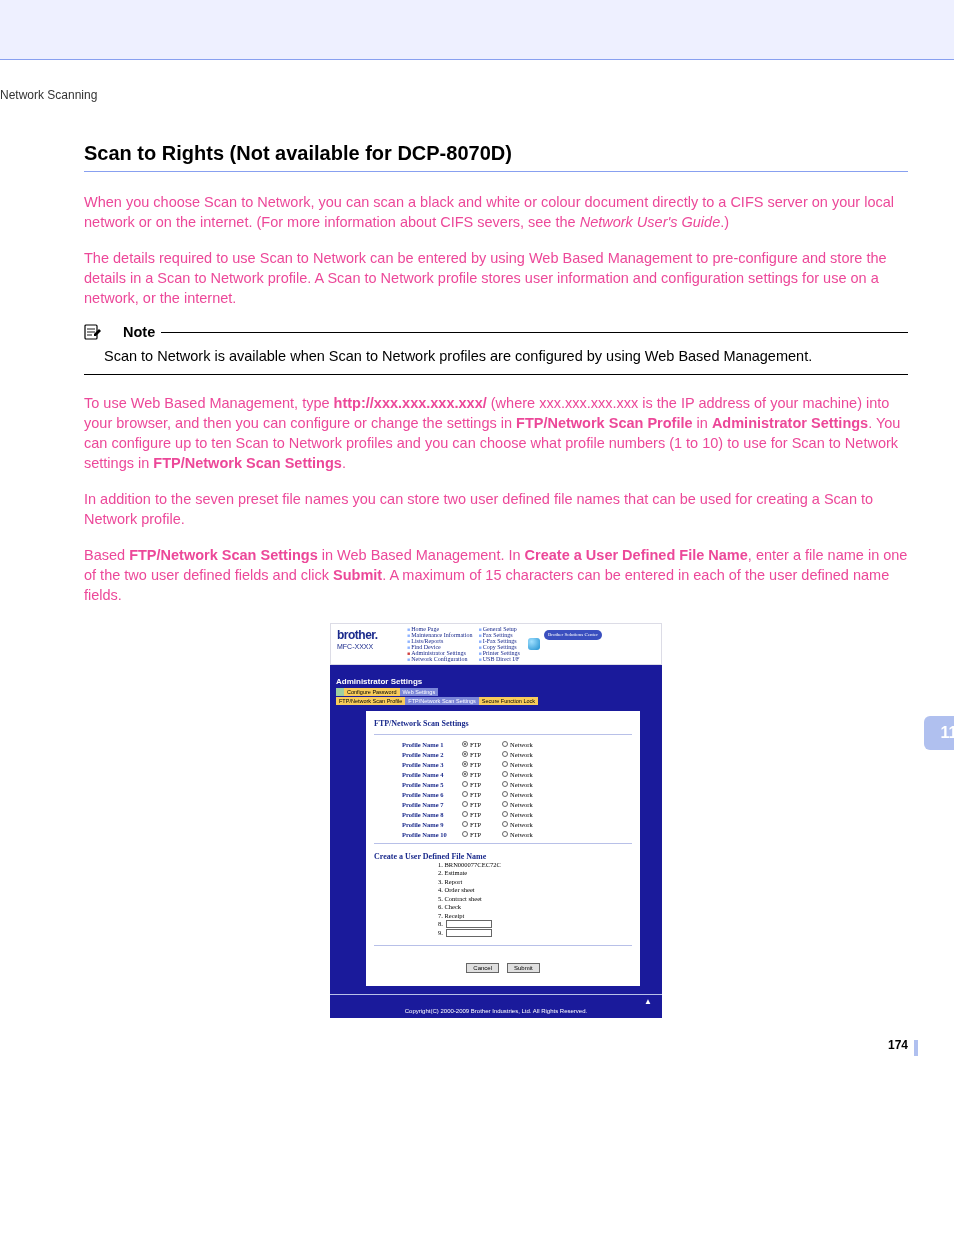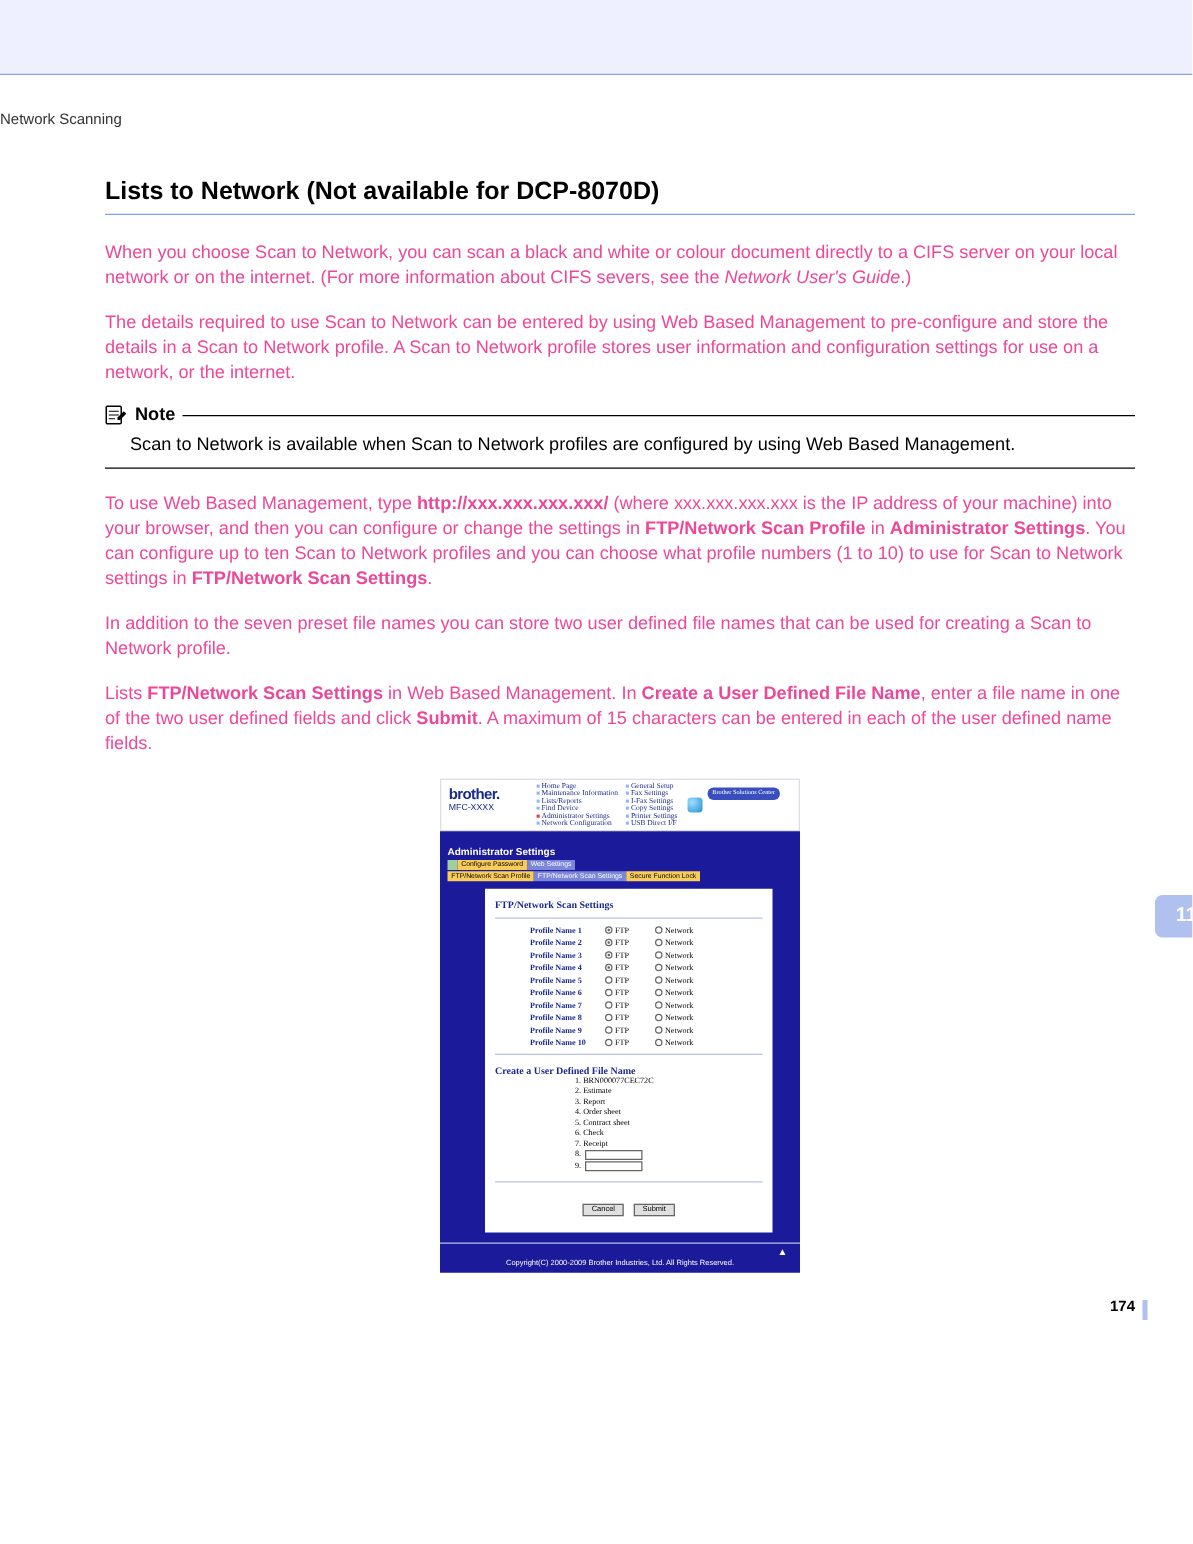--- a/index.html
+++ b/index.html
@@ -43,20 +43,21 @@
   p.para .italic { font-style: italic; }
   p.para .bold   { font-weight: bold; }
 
   
   .note-block { margin-top: 10px; }
   .note-head {
     display: flex;
     align-items: center;
     font-weight: bold;
     font-size: 14.5px;
+    gap: 15px;
   }
   .note-head svg { margin-right: 6px; }
   .note-rule-wrap {
     display: flex;
     align-items: center;
   }
   .note-rule {
     flex: 1;
     height: 1px;
     background: #000;
@@ -68,21 +69,21 @@
     padding: 6px 0 8px 20px;
   }
   .note-end-rule {
     height: 1px;
     background: #000;
     margin-bottom: 18px;
   }
 
   
   .wbm-wrap {
-    width: 288px;
+    width: 332px;
     margin: 18px auto 0 auto;
     font-family: "Times New Roman", serif;
   }
   .wbm-header {
     background: #fff;
     border: 1px solid #dcdce6;
     display: flex;
     padding: 2px 4px;
   }
   .brand-col { width: 72px; padding: 2px 0 0 2px; }
@@ -283,21 +284,21 @@
 </head>
 <body>
 
 <div class="top-band"></div>
 <div class="running-head">Network Scanning</div>
 
 <div class="chapter-tab">11</div>
 
 <div class="content">
 
-  <h2 class="section-title">Lists to Network (Not available for DCP-8070D)</h2>
+  <h2 class="section-title">Scan to Rights (Not available for DCP-8070D)</h2>
   <hr class="title-rule">
 
   <p class="para">
     <span>When you choose Scan to Network, you can scan a black and white or colour document directly to a CIFS server on your local network or on the internet. (For more information about CIFS severs, see the </span><span class="italic">Network User's Guide</span><span>.)</span>
   </p>
 
   <p class="para">The details required to use Scan to Network can be entered by using Web Based Management to pre-configure and store the details in a Scan to Network profile. A Scan to Network profile stores user information and configuration settings for use on a network, or the internet.</p>
 
   <div class="note-block">
     <div class="note-rule-wrap">
@@ -315,21 +316,21 @@
     <div class="note-end-rule"></div>
   </div>
 
   <p class="para">
     <span>To use Web Based Management, type </span><span class="bold">http://xxx.xxx.xxx.xxx/</span><span> (where xxx.xxx.xxx.xxx is the IP address of your machine) into your browser, and then you can configure or change the settings in </span><span class="bold">FTP/Network Scan Profile</span><span> in </span><span class="bold">Administrator Settings</span><span>. You can configure up to ten Scan to Network profiles and you can choose what profile numbers (1 to 10) to use for Scan to Network settings in </span><span class="bold">FTP/Network Scan Settings</span><span>.</span>
   </p>
 
   <p class="para">In addition to the seven preset file names you can store two user defined file names that can be used for creating a Scan to Network profile.</p>
 
   <p class="para">
-    <span>Lists </span><span class="bold">FTP/Network Scan Settings</span><span> in Web Based Management. In </span><span class="bold">Create a User Defined File Name</span><span>, enter a file name in one of the two user defined fields and click </span><span class="bold">Submit</span><span>. A maximum of 15 characters can be entered in each of the user defined name fields.</span>
+    <span>Based </span><span class="bold">FTP/Network Scan Settings</span><span> in Web Based Management. In </span><span class="bold">Create a User Defined File Name</span><span>, enter a file name in one of the two user defined fields and click </span><span class="bold">Submit</span><span>. A maximum of 15 characters can be entered in each of the user defined name fields.</span>
   </p>
 
   <div class="wbm-wrap">
     <div class="wbm-header">
       <div class="brand-col">
         <div class="brand-logo">brother.</div>
         <div class="brand-model">MFC-XXXX</div>
       </div>
       <div class="link-col" id="links1">
           <a>Home Page</a>

